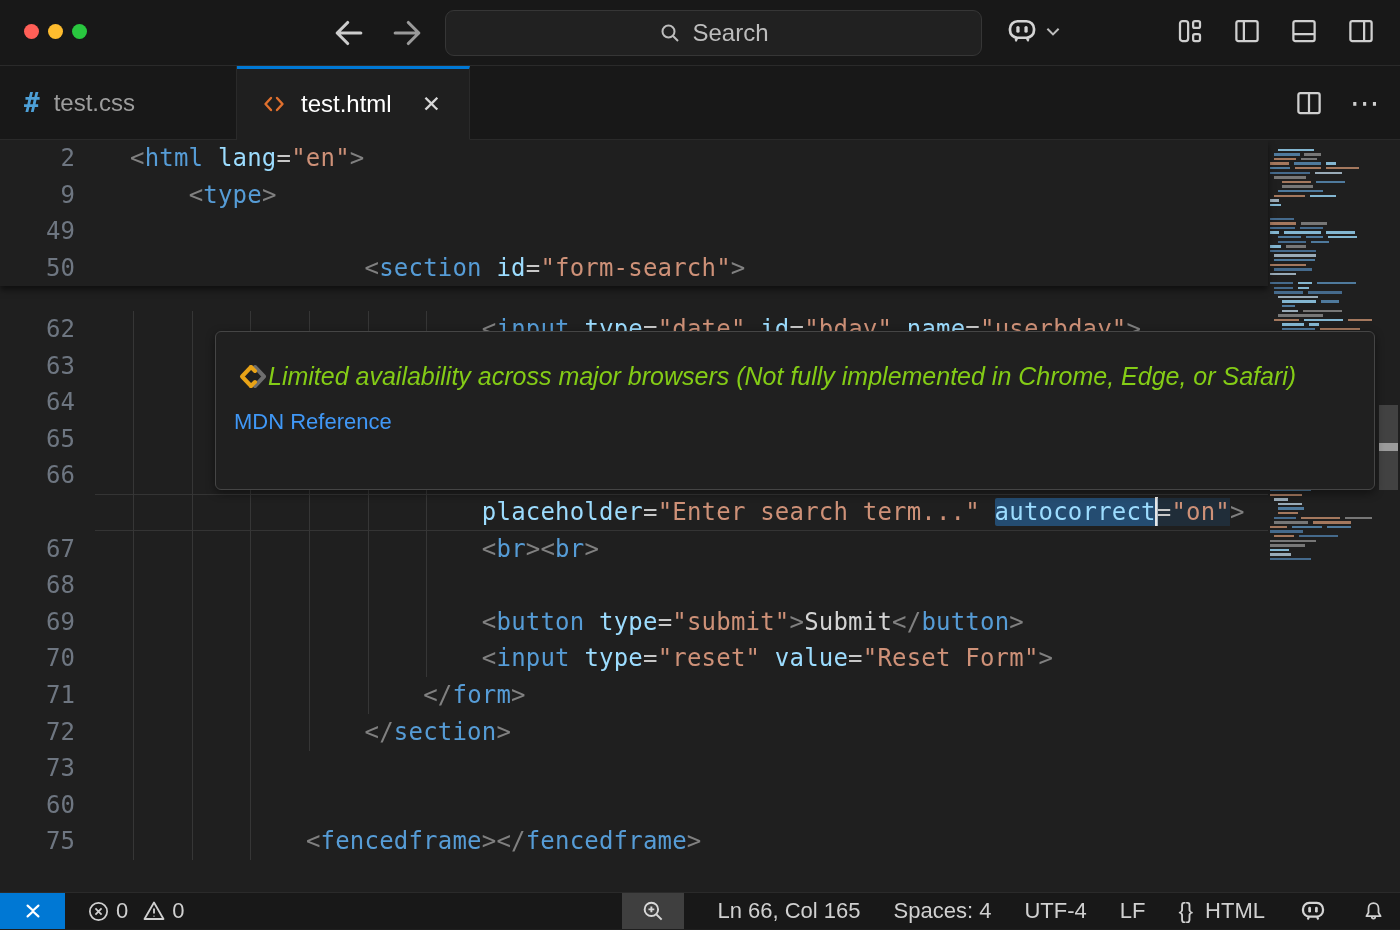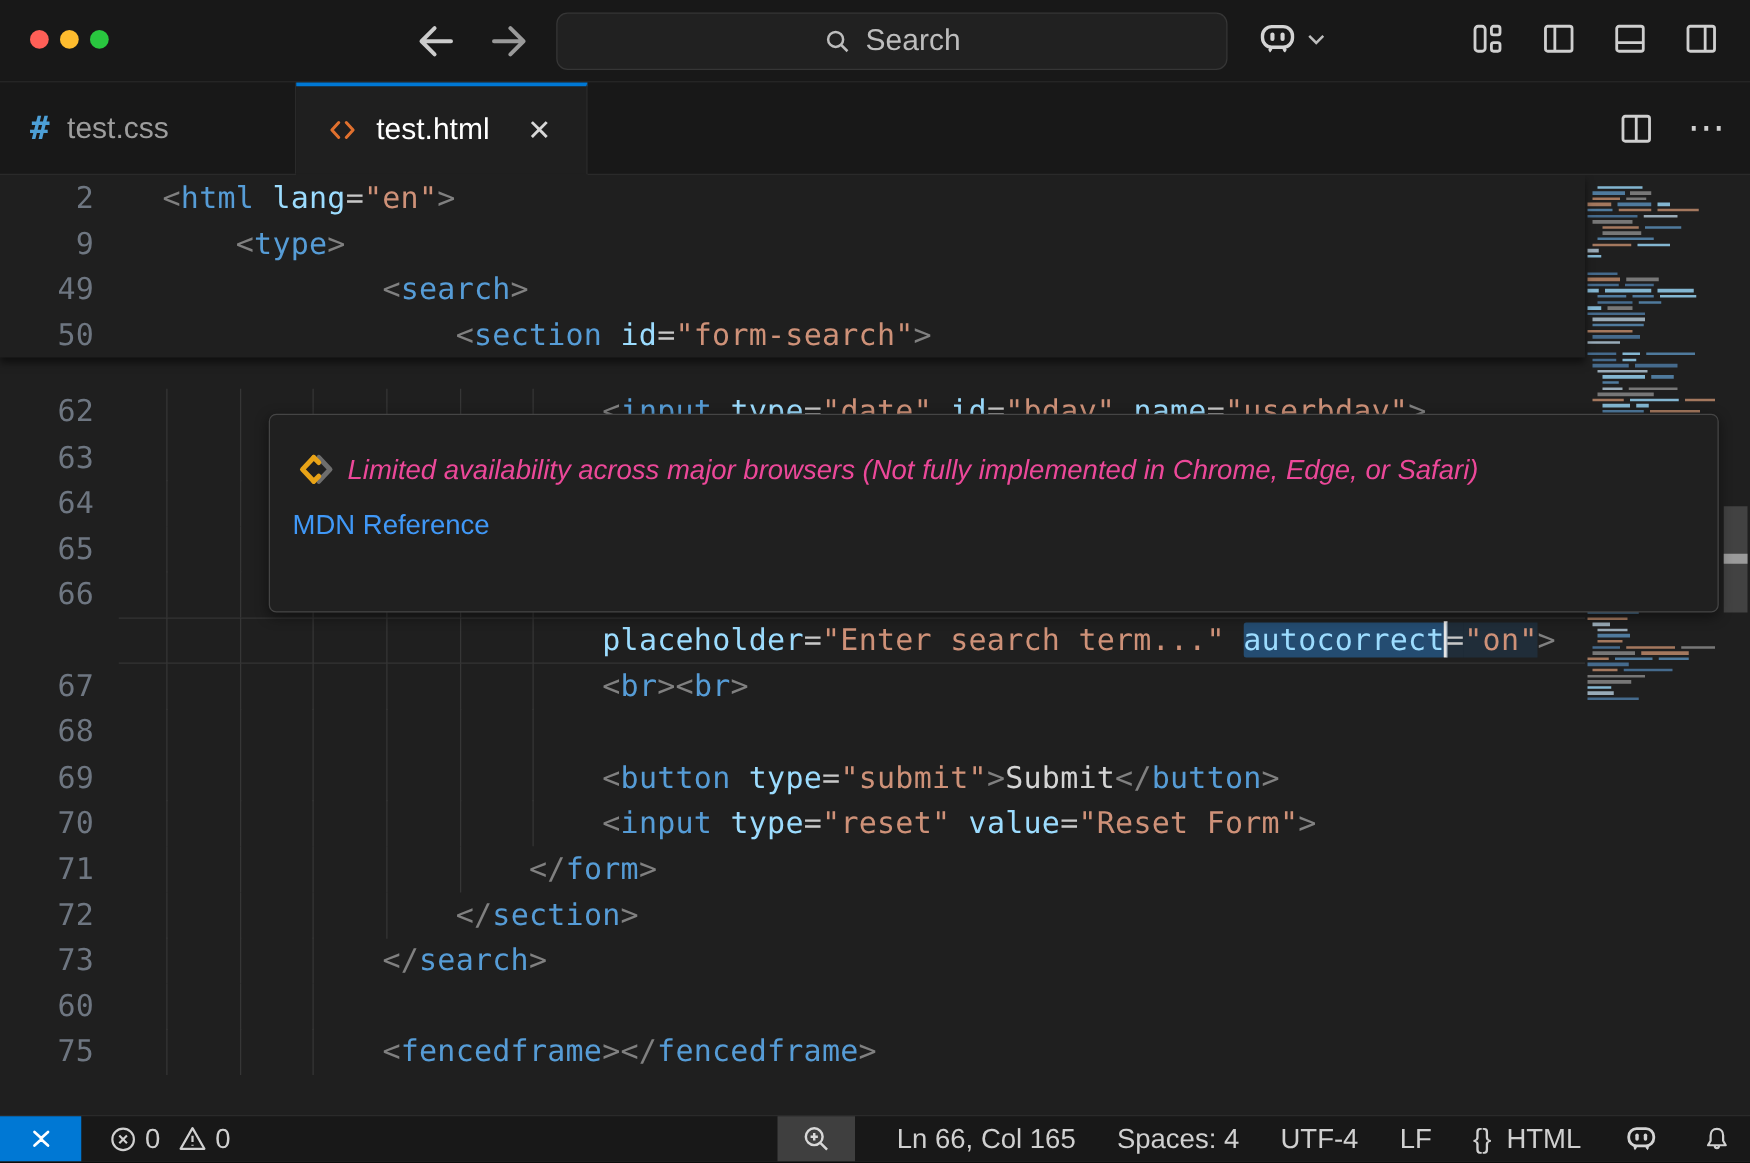--- a/index.html
+++ b/index.html
@@ -59,22 +59,22 @@
   .minimap { position:absolute; top:0; bottom:0; right:23px; width:109px; overflow:hidden; }
   .vscroll { position:absolute; top:0; bottom:0; right:0; width:23px; }
   .vslider { position:absolute; left:2px; right:2px; top:265px; height:85px; background:#424242; }
   .vcursor-mark { position:absolute; left:2px; right:2px; top:303px; height:8px; background:#9b9b9b; }
 
   
   .tooltip { position:absolute; left:215px; top:191px; width:1160px; height:159px; background:#202020;
     border:1px solid #454545; border-radius:6px; z-index:6; padding:15px 18px 12px 18px;
     box-shadow:0 3px 10px rgba(0,0,0,.45); }
   .tt-desc { color:#cccccc; font-size:23px; }
-  .tt-note { margin-top:15px; display:flex; align-items:center; gap:10px; color:#ec4899;
-    font-size:22px; font-style:italic; }
+  .tt-note { margin-top:15px; display:flex; align-items:center; gap:0; color:#84cc16;
+    font-size:25px; font-style:italic; }
   .tt-link { margin-top:18px; color:#4098f7; font-size:22px; cursor:pointer; display:inline-block; }
 
   
   .statusbar { position:relative; height:37px; background:#181818; border-top:1px solid #2a2a2a;
     color:#d0d0d0; font-size:22px; display:flex; align-items:center; }
   .sb-remote { width:65px; height:100%; background:#0078d4; display:flex; align-items:center; justify-content:center; }
   .sb-problems { display:flex; align-items:center; gap:8px; margin-left:22px; }
   .sb-right { position:absolute; right:14px; top:0; height:100%; display:flex; align-items:center; gap:33px; }
   .sb-item { display:flex; align-items:center; gap:6px; cursor:pointer; }
   .sb-zoom { width:62px; height:100%; background:#3f3f3f; display:flex; align-items:center; justify-content:center; }
@@ -336,37 +336,36 @@
         <div class="crow" style="top: 244.2px;"><div class="guide" style="left: 133px;"></div><div class="guide" style="left: 191.64px;"></div><div class="guide" style="left: 250.28px;"></div><div class="guide" style="left: 308.92px;"></div><div class="guide" style="left: 367.56px;"></div><div class="guide" style="left: 426.2px;"></div><span class="ln">64</span><span class="codetext" style="padding-left: 351.84px;"></span></div>
         <div class="crow" style="top: 280.8px;"><div class="guide" style="left: 133px;"></div><div class="guide" style="left: 191.64px;"></div><div class="guide" style="left: 250.28px;"></div><div class="guide" style="left: 308.92px;"></div><div class="guide" style="left: 367.56px;"></div><div class="guide" style="left: 426.2px;"></div><span class="ln">65</span><span class="codetext" style="padding-left: 351.84px;"></span></div>
         <div class="crow" style="top: 317.4px;"><div class="guide" style="left: 133px;"></div><div class="guide" style="left: 191.64px;"></div><div class="guide" style="left: 250.28px;"></div><div class="guide" style="left: 308.92px;"></div><div class="guide" style="left: 367.56px;"></div><div class="guide" style="left: 426.2px;"></div><span class="ln">66</span><span class="codetext" style="padding-left: 351.84px;"></span></div>
         <div class="crow" style="top: 354px;"><div class="guide" style="left: 133px;"></div><div class="guide" style="left: 191.64px;"></div><div class="guide" style="left: 250.28px;"></div><div class="guide" style="left: 308.92px;"></div><div class="guide" style="left: 367.56px;"></div><div class="guide" style="left: 426.2px;"></div><span class="ln"></span><span class="codetext" style="padding-left: 351.84px;"><span class="tk-a">placeholder</span><span class="tk-o">=</span><span class="tk-s">"Enter search term..."</span><span class="tk-x"> </span><span class="tk-ahl">autocorrect</span><span class="cursor"></span><span class="tk-ol">=</span><span class="tk-sl">"on"</span><span class="tk-p">&gt;</span></span></div>
         <div class="crow" style="top: 390.6px;"><div class="guide" style="left: 133px;"></div><div class="guide" style="left: 191.64px;"></div><div class="guide" style="left: 250.28px;"></div><div class="guide" style="left: 308.92px;"></div><div class="guide" style="left: 367.56px;"></div><div class="guide" style="left: 426.2px;"></div><span class="ln">67</span><span class="codetext" style="padding-left: 351.84px;"><span class="tk-p">&lt;</span><span class="tk-t">br</span><span class="tk-p">&gt;</span><span class="tk-p">&lt;</span><span class="tk-t">br</span><span class="tk-p">&gt;</span></span></div>
         <div class="crow" style="top: 427.2px;"><div class="guide" style="left: 133px;"></div><div class="guide" style="left: 191.64px;"></div><div class="guide" style="left: 250.28px;"></div><div class="guide" style="left: 308.92px;"></div><div class="guide" style="left: 367.56px;"></div><div class="guide" style="left: 426.2px;"></div><span class="ln">68</span><span class="codetext" style="padding-left: 351.84px;"></span></div>
         <div class="crow" style="top: 463.8px;"><div class="guide" style="left: 133px;"></div><div class="guide" style="left: 191.64px;"></div><div class="guide" style="left: 250.28px;"></div><div class="guide" style="left: 308.92px;"></div><div class="guide" style="left: 367.56px;"></div><div class="guide" style="left: 426.2px;"></div><span class="ln">69</span><span class="codetext" style="padding-left: 351.84px;"><span class="tk-p">&lt;</span><span class="tk-t">button</span><span class="tk-x"> </span><span class="tk-a">type</span><span class="tk-o">=</span><span class="tk-s">"submit"</span><span class="tk-p">&gt;</span><span class="tk-x">Submit</span><span class="tk-p">&lt;/</span><span class="tk-t">button</span><span class="tk-p">&gt;</span></span></div>
         <div class="crow" style="top: 500.4px;"><div class="guide" style="left: 133px;"></div><div class="guide" style="left: 191.64px;"></div><div class="guide" style="left: 250.28px;"></div><div class="guide" style="left: 308.92px;"></div><div class="guide" style="left: 367.56px;"></div><div class="guide" style="left: 426.2px;"></div><span class="ln">70</span><span class="codetext" style="padding-left: 351.84px;"><span class="tk-p">&lt;</span><span class="tk-t">input</span><span class="tk-x"> </span><span class="tk-a">type</span><span class="tk-o">=</span><span class="tk-s">"reset"</span><span class="tk-x"> </span><span class="tk-a">value</span><span class="tk-o">=</span><span class="tk-s">"Reset Form"</span><span class="tk-p">&gt;</span></span></div>
         <div class="crow" style="top: 537px;"><div class="guide" style="left: 133px;"></div><div class="guide" style="left: 191.64px;"></div><div class="guide" style="left: 250.28px;"></div><div class="guide" style="left: 308.92px;"></div><div class="guide" style="left: 367.56px;"></div><span class="ln">71</span><span class="codetext" style="padding-left: 293.2px;"><span class="tk-p">&lt;/</span><span class="tk-t">form</span><span class="tk-p">&gt;</span></span></div>
         <div class="crow" style="top: 573.6px;"><div class="guide" style="left: 133px;"></div><div class="guide" style="left: 191.64px;"></div><div class="guide" style="left: 250.28px;"></div><div class="guide" style="left: 308.92px;"></div><span class="ln">72</span><span class="codetext" style="padding-left: 234.56px;"><span class="tk-p">&lt;/</span><span class="tk-t">section</span><span class="tk-p">&gt;</span></span></div>
-        <div class="crow" style="top: 610.2px;"><div class="guide" style="left: 133px;"></div><div class="guide" style="left: 191.64px;"></div><div class="guide" style="left: 250.28px;"></div><span class="ln">73</span><span class="codetext" style="padding-left: 175.92px;"><span class="tk-p">&lt;/</span><span class="tk-t">search</span><span class="tk-p">&gt;</span></span></div>
+        <div class="crow" style="top: 610.2px;"><div class="guide" style="left: 133px;"></div><div class="guide" style="left: 191.64px;"></div><div class="guide" style="left: 250.28px;"></div><span class="ln">73</span></div>
         <div class="crow" style="top: 646.8px;"><div class="guide" style="left: 133px;"></div><div class="guide" style="left: 191.64px;"></div><div class="guide" style="left: 250.28px;"></div><span class="ln">60</span><span class="codetext" style="padding-left: 175.92px;"></span></div>
         <div class="crow" style="top: 683.4px;"><div class="guide" style="left: 133px;"></div><div class="guide" style="left: 191.64px;"></div><div class="guide" style="left: 250.28px;"></div><span class="ln">75</span><span class="codetext" style="padding-left: 175.92px;"><span class="tk-p">&lt;</span><span class="tk-t">fencedframe</span><span class="tk-p">&gt;</span><span class="tk-p">&lt;/</span><span class="tk-t">fencedframe</span><span class="tk-p">&gt;</span></span></div>
       </div>
 
     <div class="sticky" id="sticky">
         <div class="srow">
           <span class="ln">2</span>
           <span class="codetext" style="padding-left: 0px;"><span class="tk-p">&lt;</span><span class="tk-t">html</span><span class="tk-x"> </span><span class="tk-a">lang</span><span class="tk-o">=</span><span class="tk-s">"en"</span><span class="tk-p">&gt;</span></span>
         </div>
         <div class="srow">
           <span class="ln">9</span>
           <span class="codetext" style="padding-left: 58.64px;"><span class="tk-p">&lt;</span><span class="tk-t">type</span><span class="tk-p">&gt;</span></span>
         </div>
         <div class="srow">
           <span class="ln">49</span>
-          <span class="codetext" style="padding-left: 175.92px;"><span class="tk-p">&lt;</span><span class="tk-t">search</span><span class="tk-p">&gt;</span></span>
         </div>
         <div class="srow">
           <span class="ln">50</span>
           <span class="codetext" style="padding-left: 234.56px;"><span class="tk-p">&lt;</span><span class="tk-t">section</span><span class="tk-x"> </span><span class="tk-a">id</span><span class="tk-o">=</span><span class="tk-s">"form-search"</span><span class="tk-p">&gt;</span></span>
         </div>
       </div>
 
     <div class="tooltip">
       <div class="tt-note">
         <svg width="34" height="27" viewBox="0 0 34 27" fill="none" stroke-width="4" stroke-linejoin="round" stroke-linecap="round">

